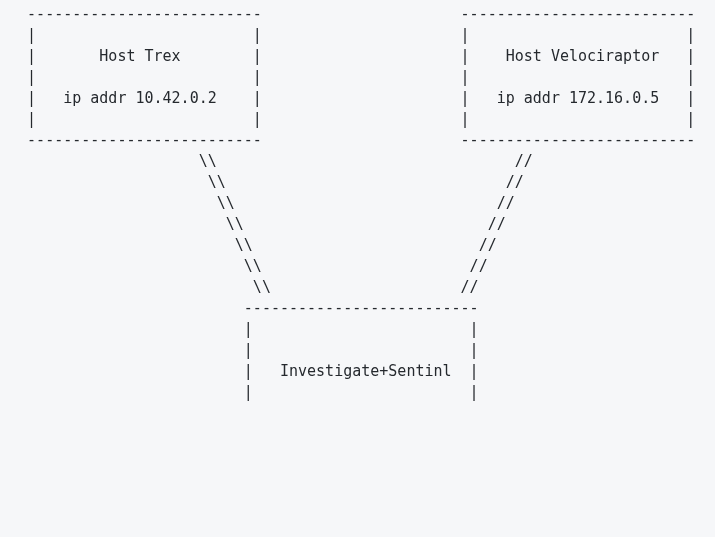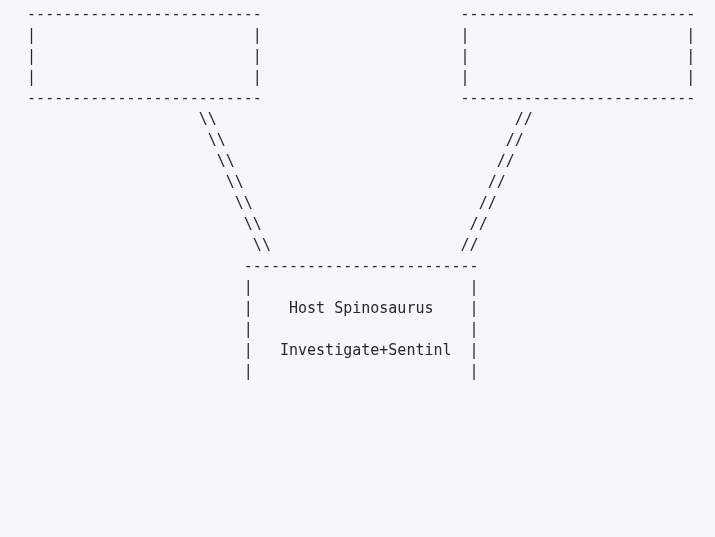--- a/index.html
+++ b/index.html
@@ -21,29 +21,30 @@
     white-space: pre;
     height: 21px;
   }
 </style>
 </head>
 <body>
 
 <div class="diagram">
   <div class="ln">   --------------------------                      --------------------------</div>
   <div class="ln">   |                        |                      |                        |</div>
+  <div class="ln">   |       Host Trex        |                      |    Host Velociraptor   |</div>
   <div class="ln">   |                        |                      |                        |</div>
+  <div class="ln">   |   ip addr 10.42.0.2    |                      |   ip addr 172.16.0.5   |</div>
   <div class="ln">   |                        |                      |                        |</div>
   <div class="ln">   --------------------------                      --------------------------</div>
   <div class="ln">                      \\                                 //</div>
   <div class="ln">                       \\                               //</div>
   <div class="ln">                        \\                             //</div>
   <div class="ln">                         \\                           //</div>
   <div class="ln">                          \\                         //</div>
   <div class="ln">                           \\                       //</div>
   <div class="ln">                            \\                     //</div>
   <div class="ln">                           --------------------------</div>
   <div class="ln">                           |                        |</div>
-  <div class="ln">                           |    Host Spinosaurus    |</div>
   <div class="ln">                           |                        |</div>
   <div class="ln">                           |   Investigate+Sentinl  |</div>
   <div class="ln">                           |                        |</div>
 </div>
 
 </body></html>

